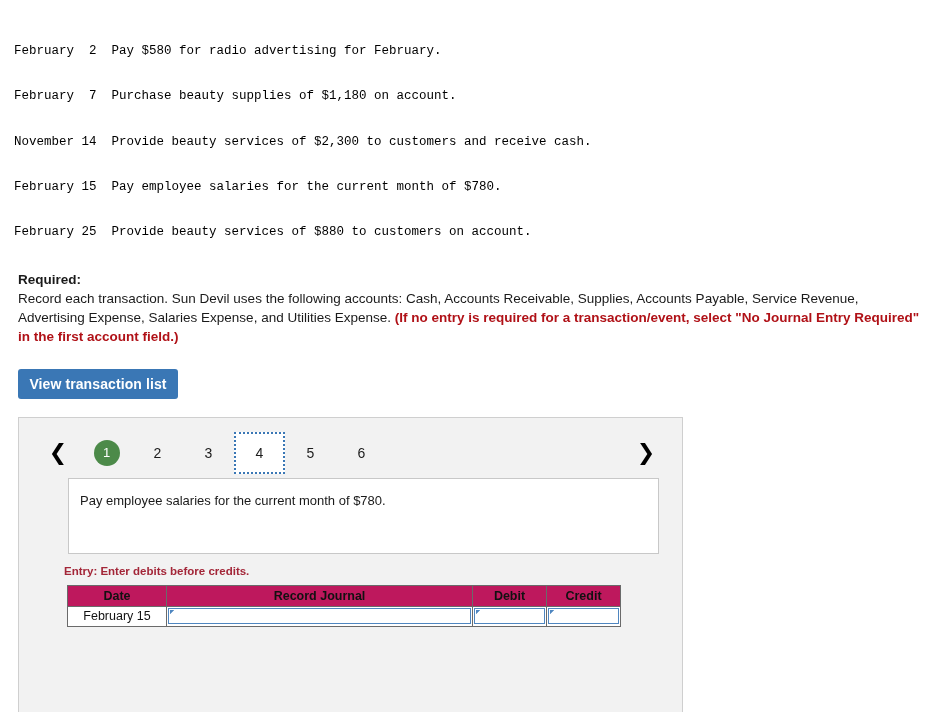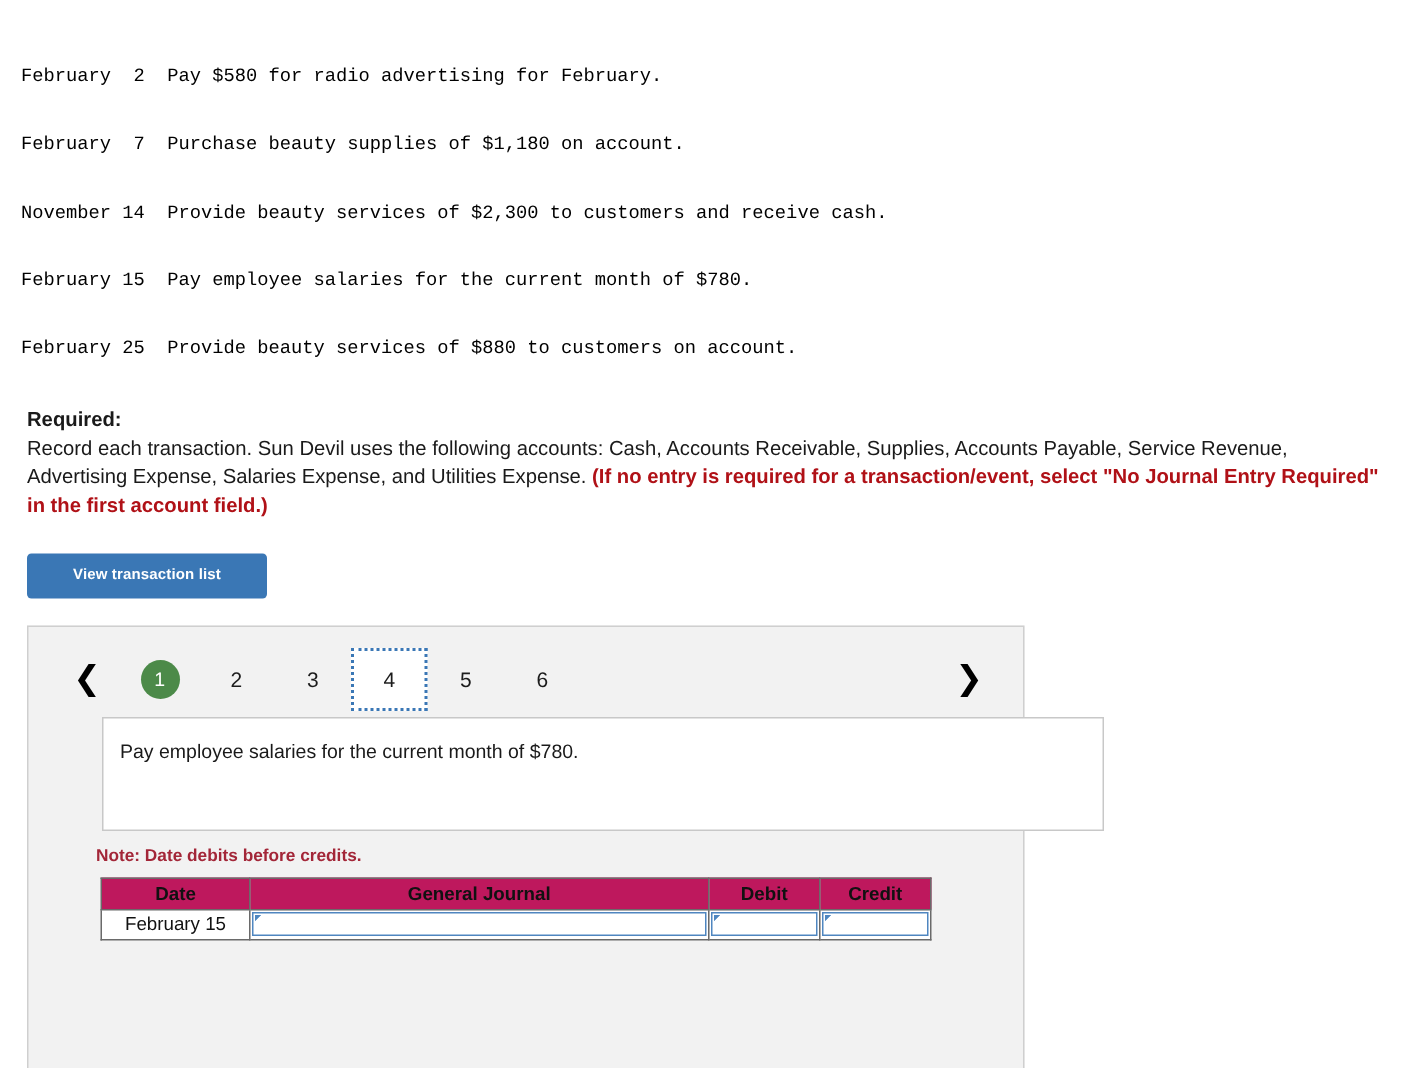--- a/index.html
+++ b/index.html
@@ -45,21 +45,21 @@
   }
 
   
   .btn {
     display: inline-block;
     background: #3a77b5;
     color: #ffffff;
     border: none;
     border-radius: 3px;
     font-family: "Liberation Sans", sans-serif;
-    font-size: 10px;
+    font-size: 14px;
     font-weight: bold;
     text-align: center;
     cursor: pointer;
     padding: 0;
     line-height: 30px;
     height: 30px;
     letter-spacing: 0.1px;
   }
   .btn-view-txn {
     margin: 23px 0 0 18px;
@@ -137,21 +137,21 @@
   }
   .page-item.current {
     background: #ffffff;
     border: 2px dotted #3a77b5;
     height: 42px;
   }
 
   
   .desc-box {
     margin: 4px 0 0 49px;
-    width: 668px;
+    width: 591px;
     height: 76px;
     background: #ffffff;
     border: 1px solid #c8c8c8;
     font-size: 13px;
     color: #1a1a1a;
     padding: 14px 0 0 11px;
   }
 
   .note {
     margin: 11px 0 0 45px;
@@ -266,33 +266,33 @@
       <div class="page-item">3</div>
       <div class="page-item current">4</div>
       <div class="page-item">5</div>
       <div class="page-item">6</div>
     </div>
     <div class="pager-arrow right">❯</div>
   </div>
 
   <div class="desc-box">Pay employee salaries for the current month of $780.</div>
 
-  <div class="note">Note: Date debits before credits.</div>
+  <div class="note">Entry: Enter debits before credits.</div>
 
   <table class="jtable">
     <colgroup>
       <col class="col-date">
         <col class="col-gj">
         <col class="col-debit">
         <col class="col-credit">
     </colgroup>
     <thead>
       <tr>
         <th>Date</th>
-        <th>General Journal</th>
+        <th>Record Journal</th>
         <th>Debit</th>
         <th>Credit</th>
       </tr>
     </thead>
     <tbody>
       <tr>
         <td class="date-cell">February 15</td>
         <td class="cell-input">
             <span class="inp"></span>
           </td>

